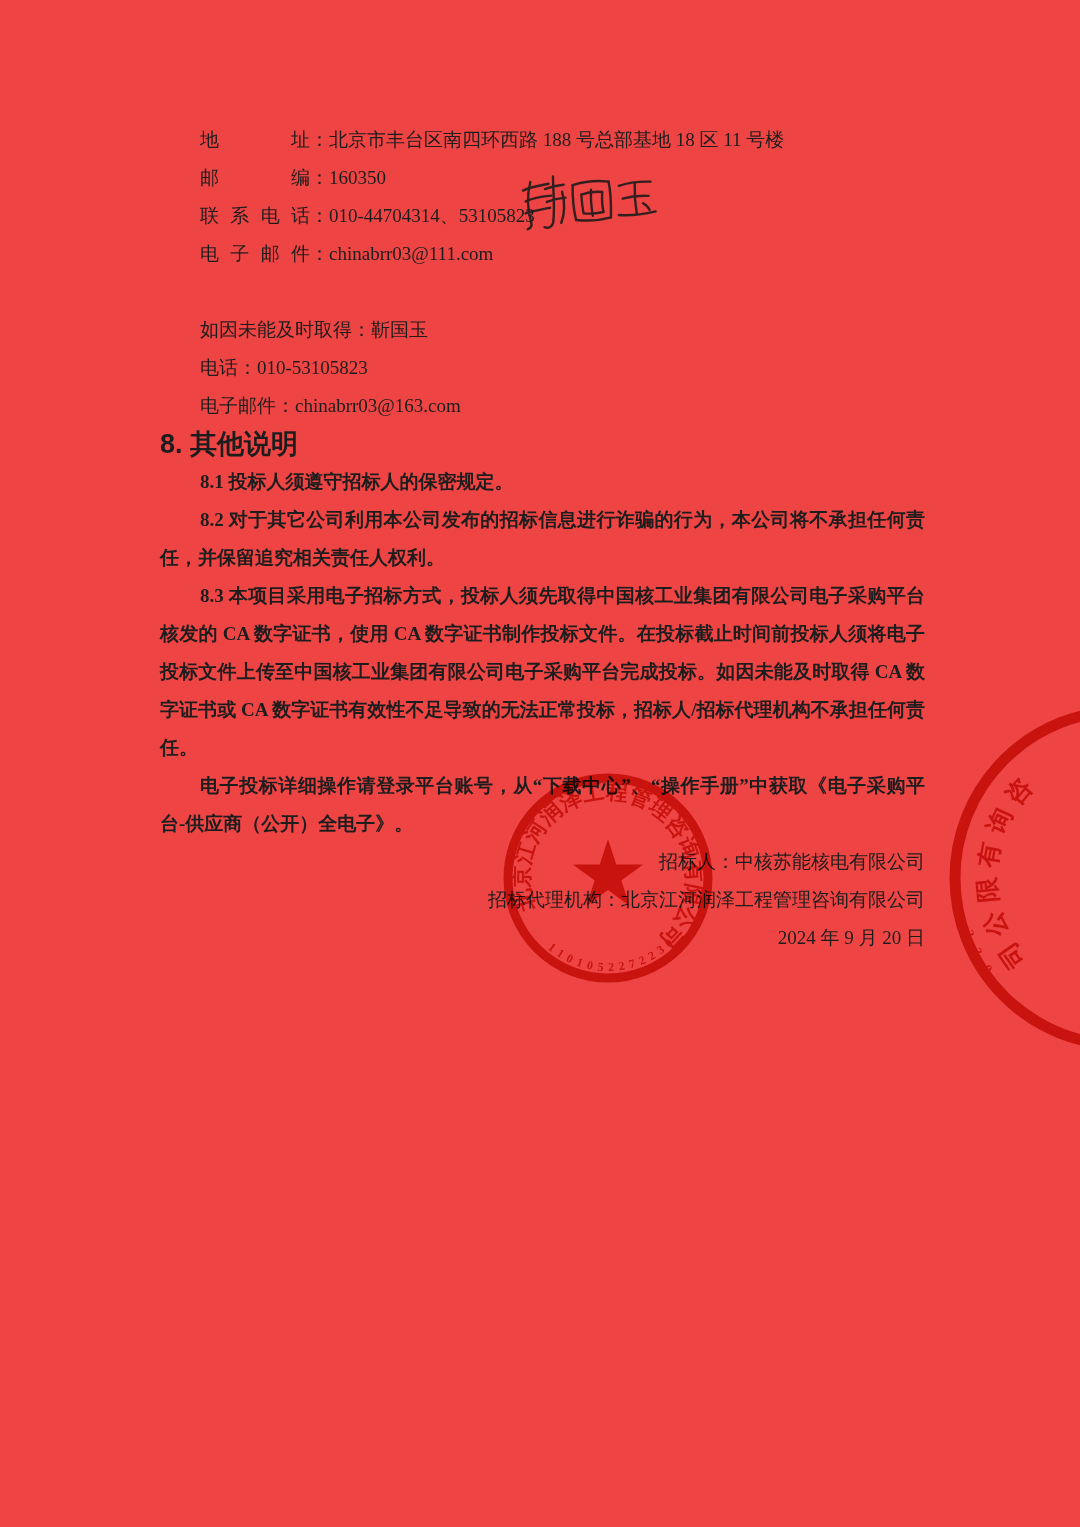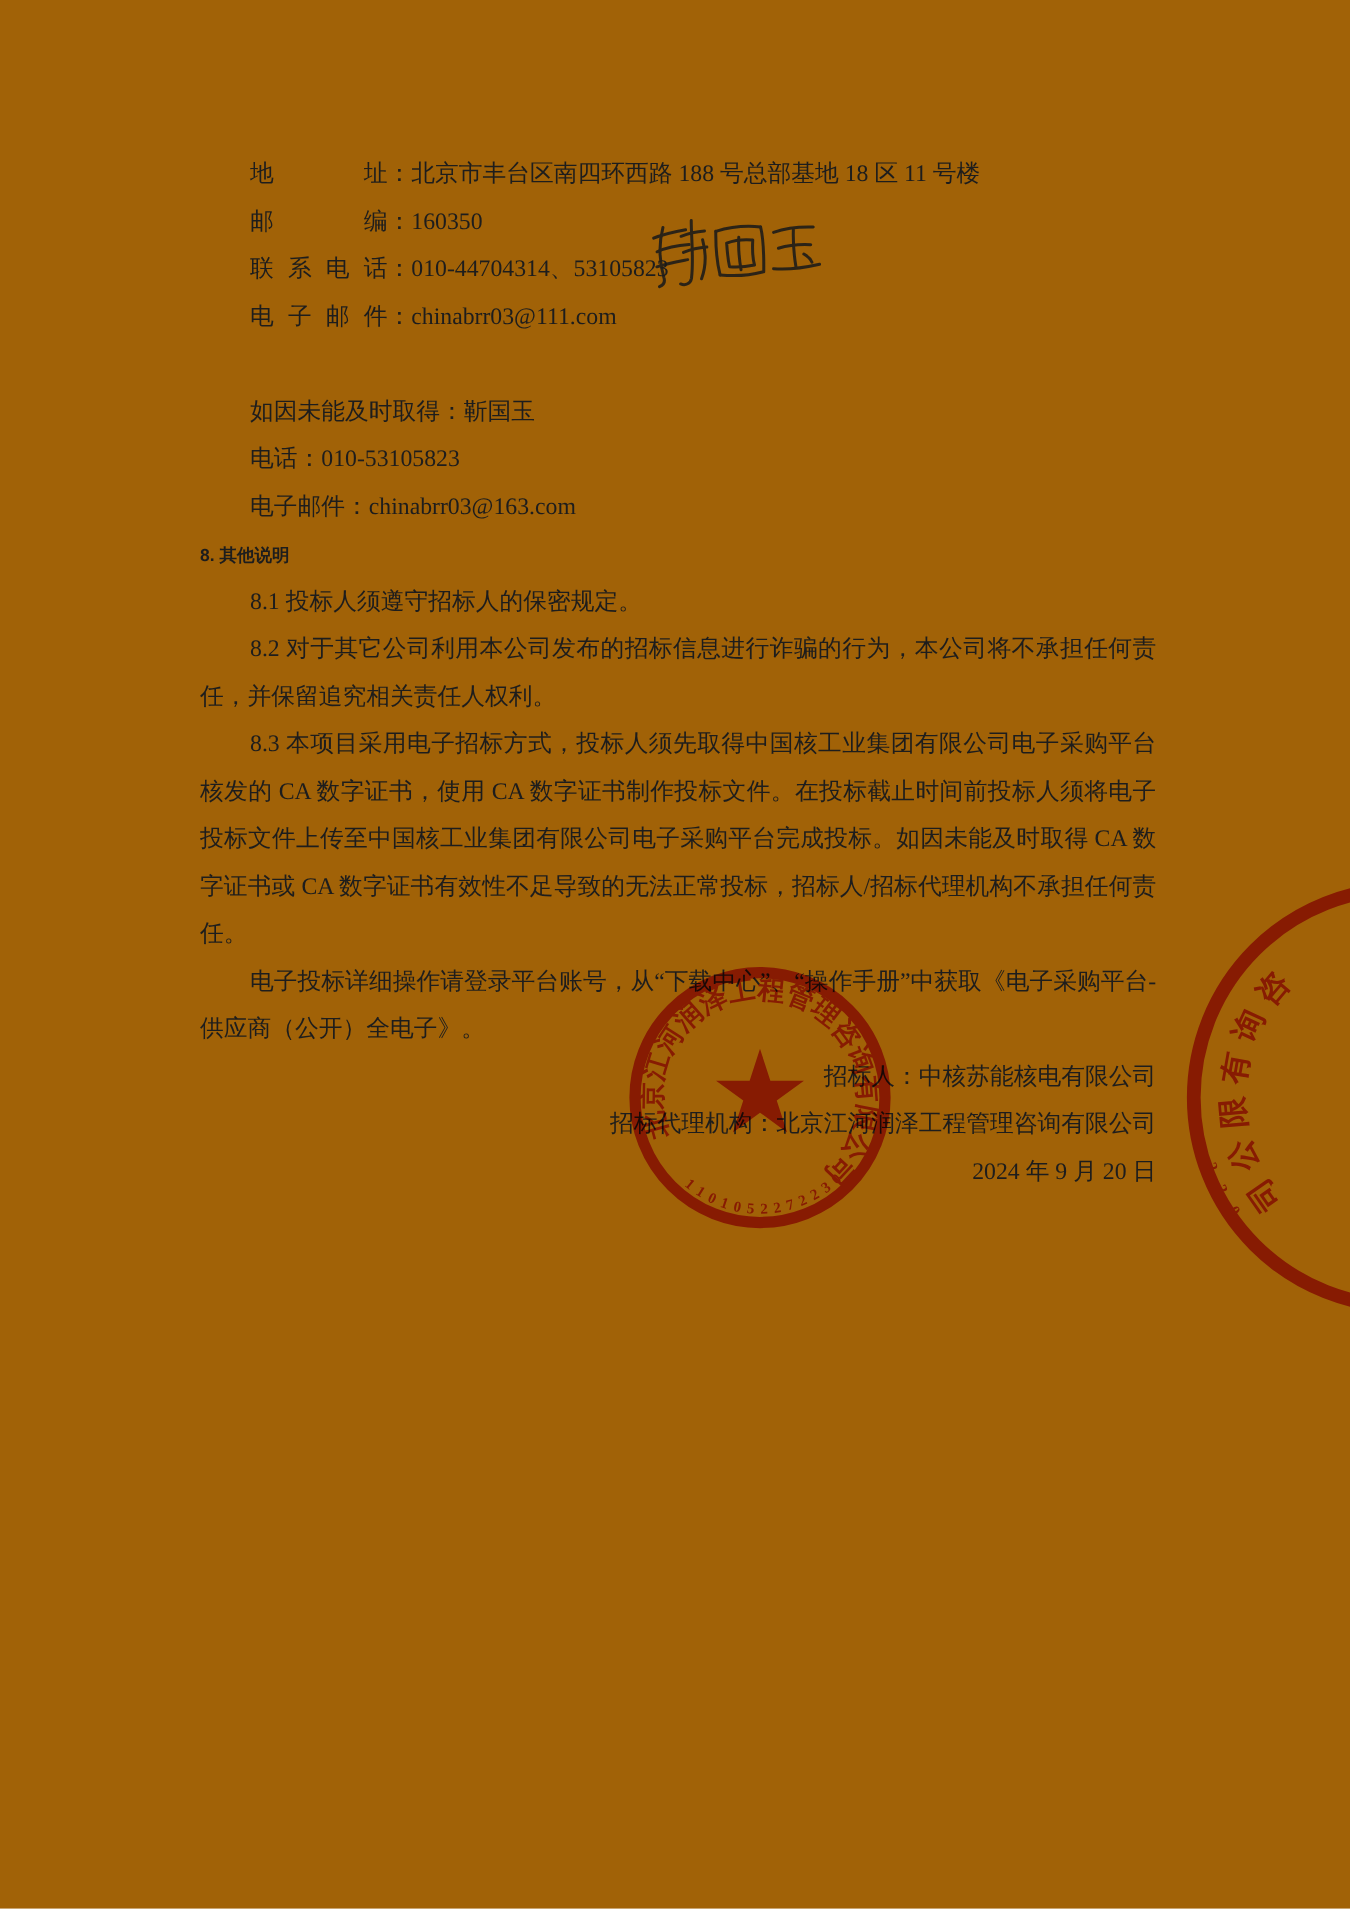--- a/index.html
+++ b/index.html
@@ -1,42 +1,42 @@
 <!DOCTYPE html>
 <html><head>
 <meta charset="utf-8">
 <style>
   html,body{margin:0;padding:0;background:#ffffff;}
   .page{
     position:relative;
     width:1080px;height:1527px;
-    background:#a16207;
+    background:#ef4444;
     overflow:hidden;
     font-family:"Liberation Serif","DejaVu Serif",serif;
     color:#1d1d1d;
   }
   .doc{
     position:absolute;
     left:160px;top:121px;width:765px;
     font-size:19px;line-height:38px;
   }
   .p{margin:0;}
   .ind{text-indent:40px;}
-  .just{text-align:justify;}
+  .just{text-align:justify;font-weight:bold;}
   .right{text-align:right;}
   .blank{height:38px;}
   .crow{padding-left:40px;white-space:nowrap;}
   .lbl{
     display:inline-block;width:110px;
     text-align:justify;text-align-last:justify;
     text-justify:inter-character;
     vertical-align:bottom;
   }
   .h{
-    margin:0;font-size:14px;line-height:38px;font-weight:700;
+    margin:0;font-size:27px;line-height:38px;font-weight:700;
     font-family:"Liberation Sans","DejaVu Sans",sans-serif;
   }
   .stamp{
     position:absolute;
     mix-blend-mode:multiply;
     opacity:.9;
     pointer-events:none;
   }
   .stamp text{
     font-family:"Liberation Serif","DejaVu Serif",serif;

